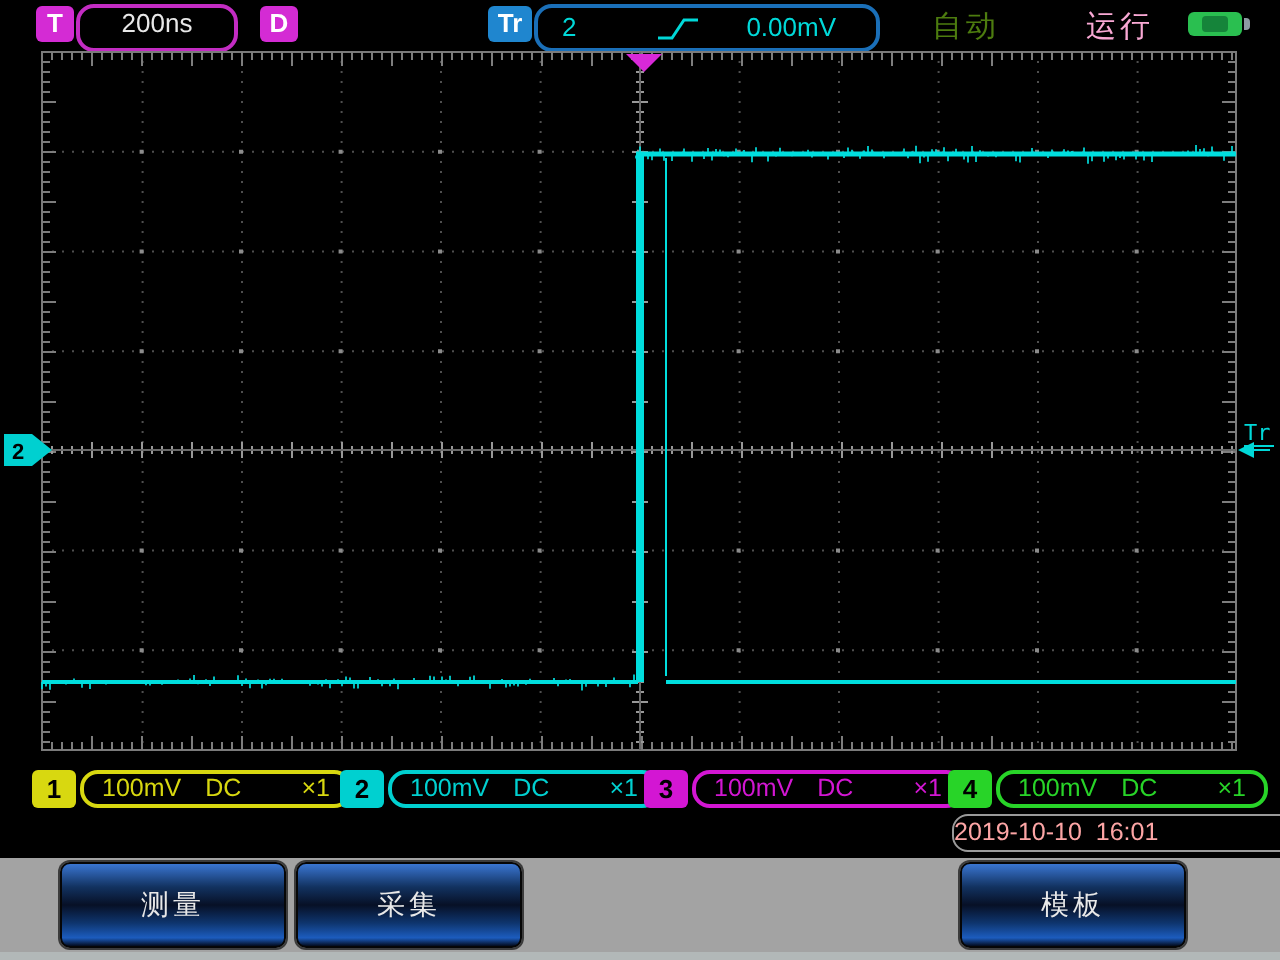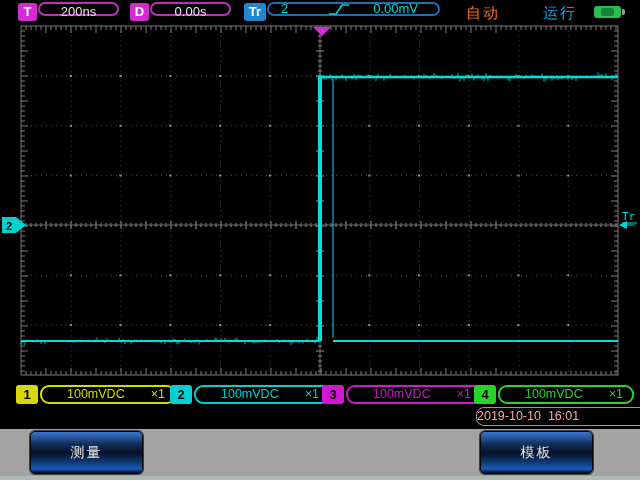--- a/index.html
+++ b/index.html
@@ -8,49 +8,49 @@
     position:relative;width:640px;height:480px;background:#000;overflow:hidden;
     font-family:"Liberation Sans","DejaVu Sans",sans-serif;
   }
   
   .topbar{position:absolute;left:0;top:0;width:640px;height:25px;background:#000;}
   .badge{
     position:absolute;top:3px;height:18px;border-radius:3px;
     color:#fff;font-size:13px;font-weight:bold;text-align:center;line-height:18px;
   }
   .valbox{
-    position:absolute;top:2px;height:14px;border:2px solid;border-radius:9px;
+    position:absolute;top:2px;height:24px;border:2px solid;border-radius:9px;
     background:#000;color:#e8e8e8;font-size:13px;line-height:16px;text-align:center;
   }
   .t-badge{left:18px;width:19px;background:#d42bd4;}
   .t-box{left:38px;width:81px;border-color:#c32cc3;}
   .d-badge{left:130px;width:19px;background:#d42bd4;}
   .d-box{left:150px;width:81px;border-color:#c32cc3;}
   .tr-badge{left:244px;width:22px;background:#1f86cf;}
   .tr-box{left:267px;width:173px;border-color:#1a6fb8;color:#00d8d8;
           display:flex;align-items:center;text-align:left;}
   .tr-ch{margin-left:12px;}
   .tr-slope{margin-left:40px;display:inline-flex;align-items:center;}
   .tr-val{margin-left:auto;margin-right:20px;}
-  .auto-label{position:absolute;left:466px;top:4px;font-size:15px;color:#f97316;letter-spacing:2px;}
-  .run-label{position:absolute;left:543px;top:4px;font-size:15px;color:#0ea5e9;letter-spacing:2px;text-align:center;}
+  .auto-label{position:absolute;left:466px;top:4px;font-size:15px;color:#4d7c0f;letter-spacing:2px;}
+  .run-label{position:absolute;left:543px;top:4px;font-size:15px;color:#f9a8d4;letter-spacing:2px;text-align:center;}
   .battery{position:absolute;left:594px;top:6px;width:27px;height:12px;background:#2abf50;border-radius:3px;}
   .battery .chg{position:absolute;left:7px;top:2px;width:13px;height:8px;background:#15843a;border-radius:2px;}
   .battery:after{content:"";position:absolute;right:-4px;top:3px;width:3px;height:6px;background:#8d9aa2;border-radius:0 2px 2px 0;}
   
   #scope-svg{position:absolute;left:0;top:0;}
   
   .ch-row{position:absolute;left:0;top:385px;width:640px;height:20px;}
   .ch-item{position:absolute;top:0;height:19px;display:flex;}
   .ch-badge{width:22px;height:19px;border-radius:3px;color:#000;font-size:13px;font-weight:bold;
             text-align:center;line-height:19px;flex:0 0 auto;}
   .ch-box{width:136px;height:19px;margin-left:2px;border:2px solid;border-radius:9px;background:#000;
-          font-size:12.5px;line-height:15px;display:flex;align-items:center;padding-left:16px;}
+          font-size:12.5px;line-height:15px;display:flex;align-items:center;}
   .ch-scale{margin-left:9px;}
-  .ch-coup{}
+  .ch-coup{margin-left:12px;}
   .ch-probe{margin-left:auto;margin-right:9px;}
   
   .datebox{position:absolute;left:476px;top:407px;width:172px;height:19px;
            border:1.5px solid #9a9a9a;border-radius:8px;color:#fca5a5;
            font-size:12.5px;text-align:left;line-height:16px;white-space:pre;}
   
   .menu{position:absolute;left:0;top:429px;width:640px;height:47px;background:#a3a3a3;}
   .menu-btn{
     position:absolute;top:2px;width:113px;height:43px;border-radius:5px;
     border:1px solid #060606;box-shadow:0 0 0 1px #3c3c3c;
@@ -61,21 +61,20 @@
 </style>
 </head>
 <body>
 
 <div class="screen">
 
   <div class="topbar">
     <span class="badge t-badge">T</span>
     <span class="valbox t-box">200ns</span>
     <span class="badge d-badge">D</span>
-    <span class="valbox d-box">0.00s</span>
     <span class="badge tr-badge">Tr</span>
     <span class="valbox tr-box">
       <span class="tr-ch">2</span>
       <span class="tr-slope">
         <svg width="22" height="14" viewBox="0 0 22 14">
           <polyline points="1,12 8,12 14,3 21,3" fill="none" stroke="#00d8d8" stroke-width="1.5"></polyline>
         </svg>
       </span>
       <span class="tr-val">0.00mV</span>
     </span>
@@ -145,17 +144,18 @@
         <span class="ch-coup">DC</span>
         <span class="ch-probe">×1</span>
       </span>
     </div>
   </div>
 
   <div class="datebox">2019-10-10  16:01</div>
 
   <div class="menu">
     <div class="menu-btn" style="left:30px">测量</div>
+    <div class="menu-btn" style="left:148px">采集</div>
     <div class="menu-btn" style="left:480px">模板</div>
   </div>
   <div class="bottom-strip"></div>
 
 </div>
 
 </body></html>

